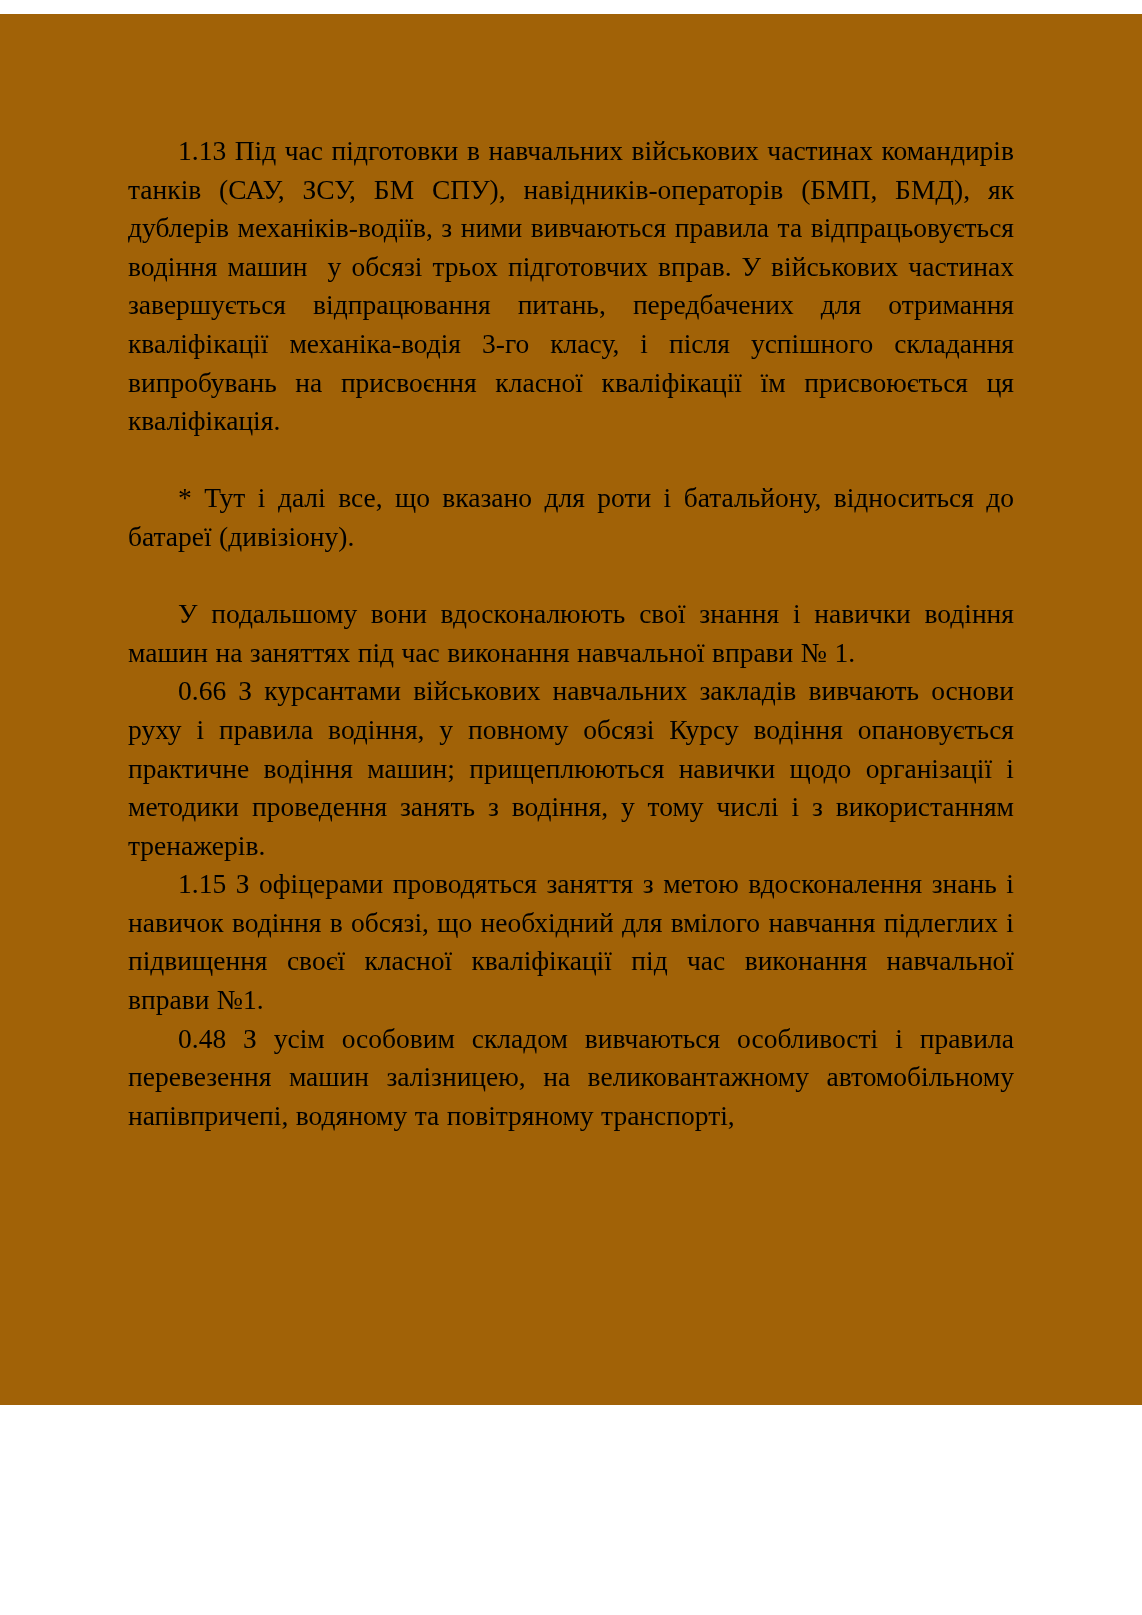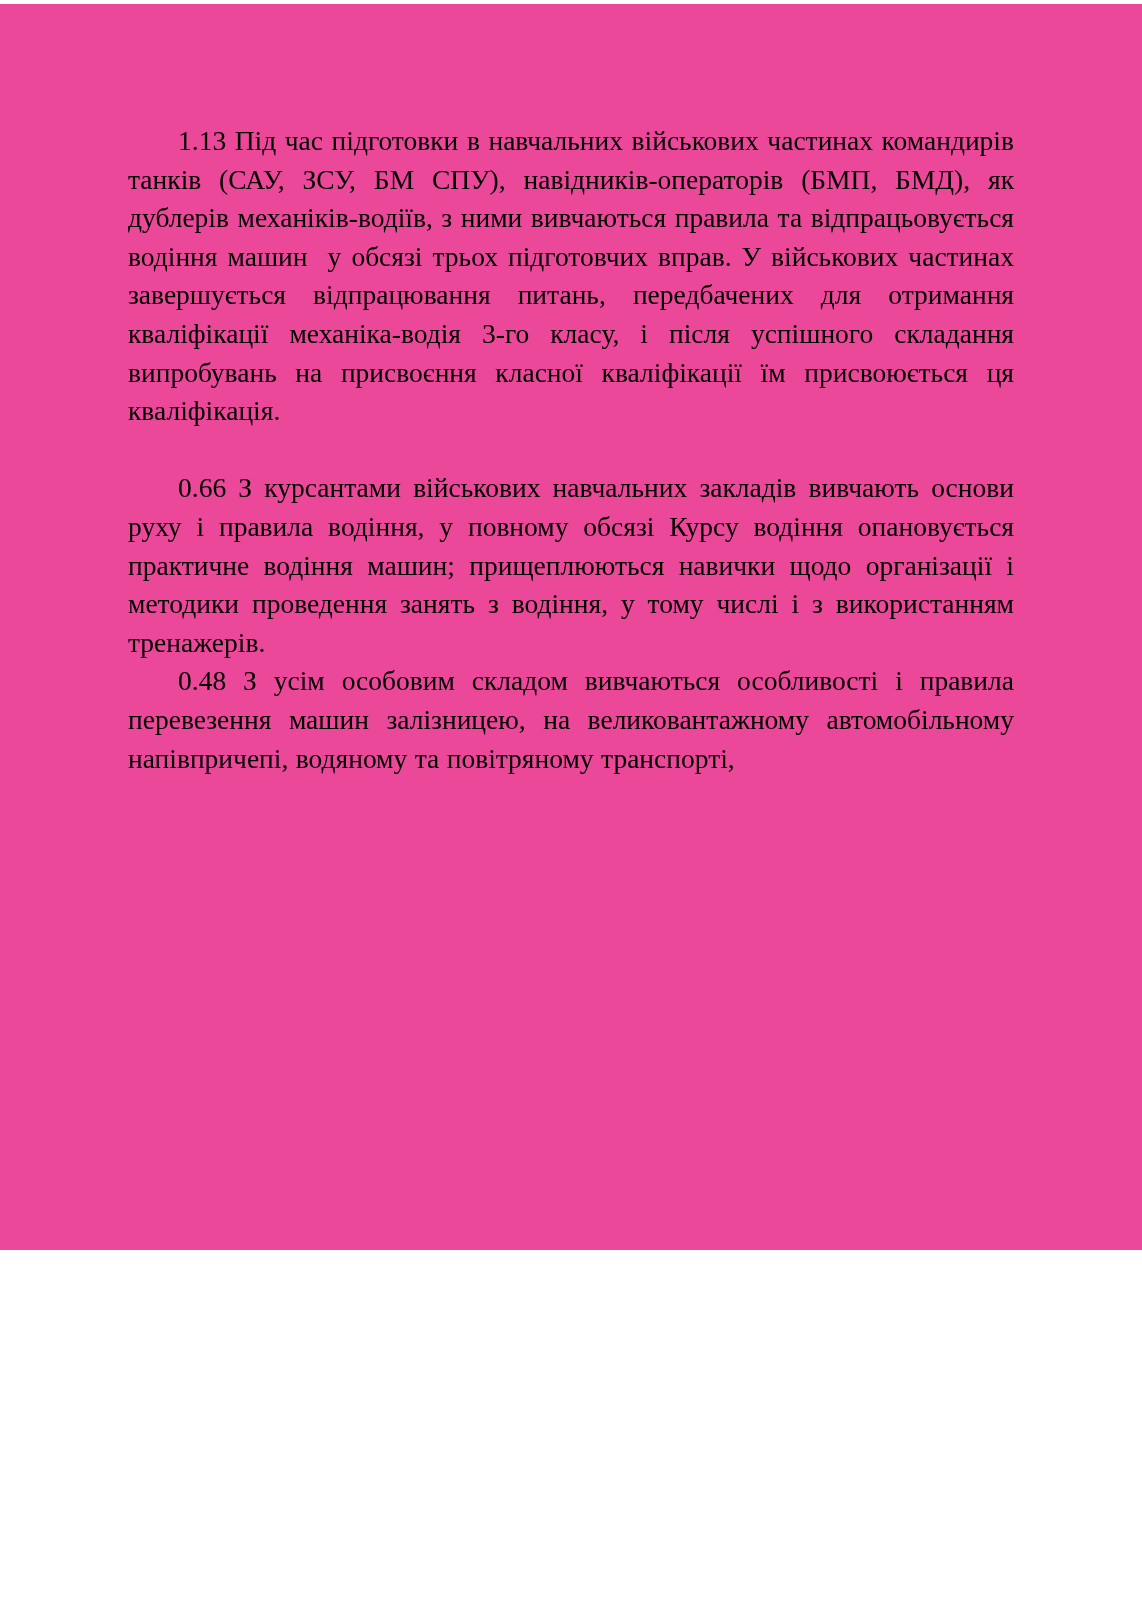--- a/index.html
+++ b/index.html
@@ -4,23 +4,23 @@
 <title>Document page 6</title>
 <style>
   html, body {
     margin: 0;
     padding: 0;
     background: #ffffff;
   }
   .page {
     position: relative;
     width: 1142px;
-    height: 1246px;
-    background: #ec4899;
-    margin: 4px auto;
+    height: 1391px;
+    background: #a16207;
+    margin: 14px auto;
     overflow: hidden;
     box-sizing: border-box;
   }
   .text-body {
     position: absolute;
     left: 128px;
     top: 118px;
     width: 886px;
   }
   p.para {
@@ -54,25 +54,28 @@
 </style>
 </head>
 <body>
 
 <div class="page">
 
   <div class="text-body">
 
     <p class="para gap-after">1.13 Під час підготовки в навчальних військових частинах командирів танків (САУ, ЗСУ, БМ СПУ), навідників-операторів (БМП, БМД), як дублерів механіків-водіїв, з ними вивчаються правила та відпрацьовується водіння машин  у обсязі трьох підготовчих вправ. У військових частинах завершується відпрацювання питань, передбачених для отримання кваліфікації механіка-водія 3-го класу, і після успішного складання випробувань на присвоєння класної кваліфікації їм присвоюється ця кваліфікація.</p>
 
+    <p class="para gap-after">* Тут і далі все, що вказано для роти і батальйону, відноситься до батареї (дивізіону).</p>
 
+    <p class="para">У подальшому вони вдосконалюють свої знання і навички водіння машин на заняттях під час виконання навчальної вправи № 1.</p>
 
     <p class="para">0.66 З курсантами військових навчальних закладів вивчають основи руху і правила водіння, у повному обсязі Курсу водіння опановується практичне водіння машин; прищеплюються навички щодо організації і методики проведення занять з водіння, у тому числі і з використанням тренажерів.</p>
 
 
+    <p class="para">1.15 З офіцерами проводяться заняття з метою вдосконалення знань і навичок водіння в обсязі, що необхідний для вмілого навчання підлеглих і підвищення своєї класної кваліфікації під час виконання навчальної вправи №1.</p>
 
 
     <p class="para">0.48 З усім особовим складом вивчаються особливості і правила перевезення машин залізницею, на великовантажному автомобільному напівпричепі, водяному та повітряному транспорті,</p>
 
   </div>
 
   <div class="page-number">6</div>
 
 </div>
 

